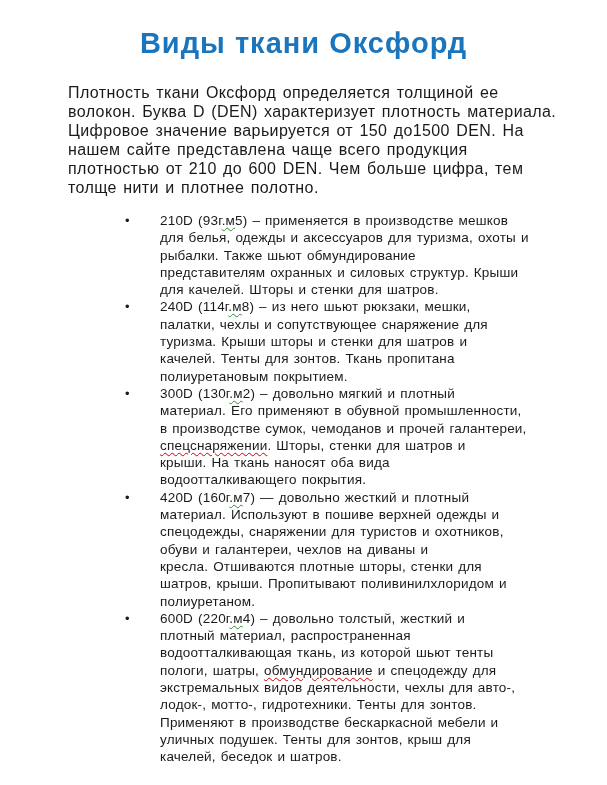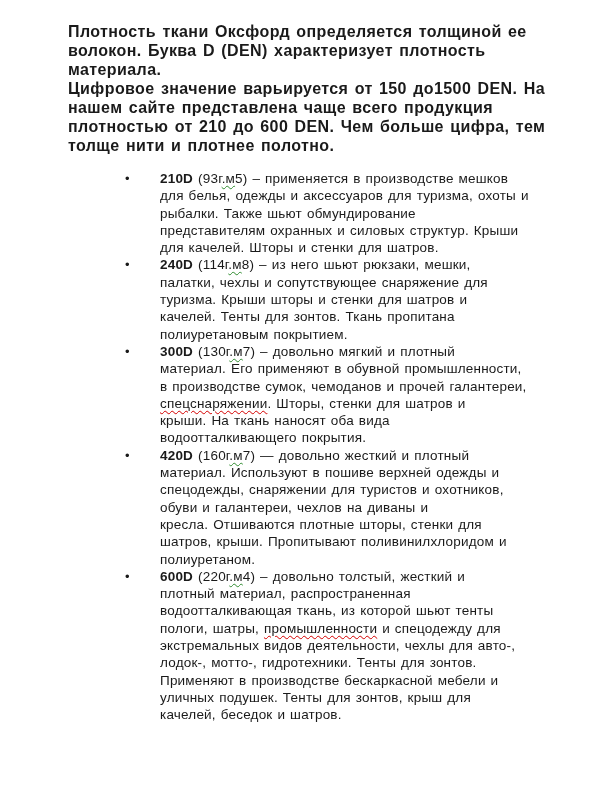--- a/index.html
+++ b/index.html
@@ -31,62 +31,62 @@
     color: var(--title-color, #1B75BC);
   }
   .intro {
     margin: 22px 18px 0 68px;
     width: 505px;
     font-size: 16px;
     line-height: 19px;
     letter-spacing: 0.4px;
     word-spacing: 1.5px;
     white-space: pre-line;
-    font-weight: bold;
   }
   .fabric-list {
     margin: 15px 0 0 125px;
   }
   .list-item {
     display: flex;
     font-size: 13.5px;
     line-height: 17.3px;
     letter-spacing: 0.2px;
     word-spacing: 1px;
   }
   .bullet {
     flex: 0 0 35px;
     font-size: 13px;
   }
   .item-text {
     width: 372px;
     white-space: pre-line;
   }
   .seg-bold {
-    font-weight: bold;
+    font-weight: normal;
   }
   .sq-green {
     text-decoration: underline;
     text-decoration-style: wavy;
     text-decoration-color: var(--grammar-color, #2E8B2E);
     text-decoration-thickness: 1px;
     text-underline-offset: 2px;
   }
   .sq-red {
     text-decoration: underline;
     text-decoration-style: wavy;
     text-decoration-color: var(--spell-color, #D40000);
     text-decoration-thickness: 1px;
     text-underline-offset: 2px;
   }
 </style>
 </head>
 <body>
 
 <div class="page">
+  <h1 class="doc-title">Виды ткани Оксфорд</h1>
 
   <div class="intro">Плотность ткани Оксфорд определяется толщиной ее
 волокон. Буква D (DEN) характеризует плотность материала.
 Цифровое значение варьируется от 150 до1500 DEN. На
 нашем сайте представлена чаще всего продукция
 плотностью от 210 до 600 DEN. Чем больше цифра, тем
 толще нити и плотнее полотно.</div>
 
   <div class="fabric-list">
       <div class="list-item">
@@ -100,21 +100,21 @@
       <div class="list-item">
         <span class="bullet">•</span>
         <div class="item-text"><span class="seg-bold">240D</span><span> (114г</span><span class="sq-green">.м</span><span>8) – из него шьют рюкзаки, мешки,
 палатки, чехлы и сопутствующее снаряжение для
 туризма. Крыши шторы и стенки для шатров и
 качелей. Тенты для зонтов. Ткань пропитана
 полиуретановым покрытием.</span></div>
       </div>
       <div class="list-item">
         <span class="bullet">•</span>
-        <div class="item-text"><span class="seg-bold">300D</span><span> (130г</span><span class="sq-green">.м</span><span>7) – довольно мягкий и плотный
+        <div class="item-text"><span class="seg-bold">300D</span><span> (130г</span><span class="sq-green">.м</span><span>2) – довольно мягкий и плотный
 материал. Его применяют в обувной промышленности,
 в производстве сумок, чемоданов и прочей галантереи,
 </span><span class="sq-red">спецснаряжении</span><span>. Шторы, стенки для шатров и
 крыши. На ткань наносят оба вида
 водоотталкивающего покрытия.</span></div>
       </div>
       <div class="list-item">
         <span class="bullet">•</span>
         <div class="item-text"><span class="seg-bold">420D</span><span> (160г</span><span class="sq-green">.м</span><span>7) — довольно жесткий и плотный
 материал. Используют в пошиве верхней одежды и
@@ -122,21 +122,21 @@
 обуви и галантереи, чехлов на диваны и
 кресла. Отшиваются плотные шторы, стенки для
 шатров, крыши. Пропитывают поливинилхлоридом и
 полиуретаном.</span></div>
       </div>
       <div class="list-item">
         <span class="bullet">•</span>
         <div class="item-text"><span class="seg-bold">600D</span><span> (220г</span><span class="sq-green">.м</span><span>4) – довольно толстый, жесткий и
 плотный материал, распространенная
 водоотталкивающая ткань, из которой шьют тенты
-пологи, шатры, </span><span class="sq-red">промышленности</span><span> и спецодежду для
+пологи, шатры, </span><span class="sq-red">обмундирование</span><span> и спецодежду для
 экстремальных видов деятельности, чехлы для авто-,
 лодок-, мотто-, гидротехники. Тенты для зонтов.
 Применяют в производстве бескаркасной мебели и
 уличных подушек. Тенты для зонтов, крыш для
 качелей, беседок и шатров.</span></div>
       </div>
     </div>
 </div>
 
 </body></html>

